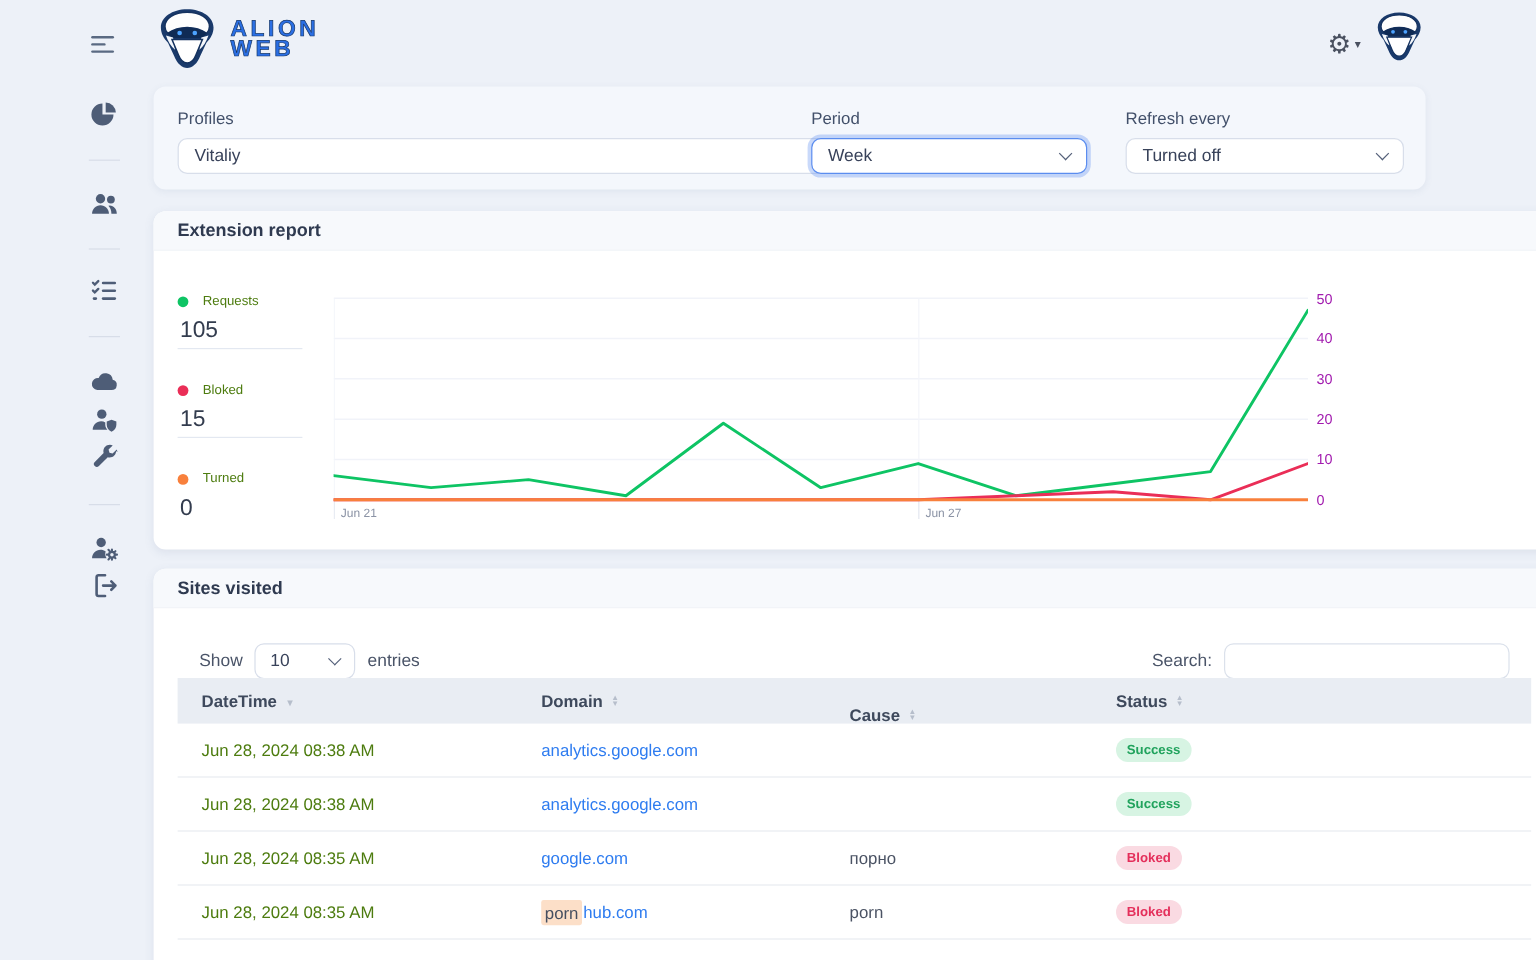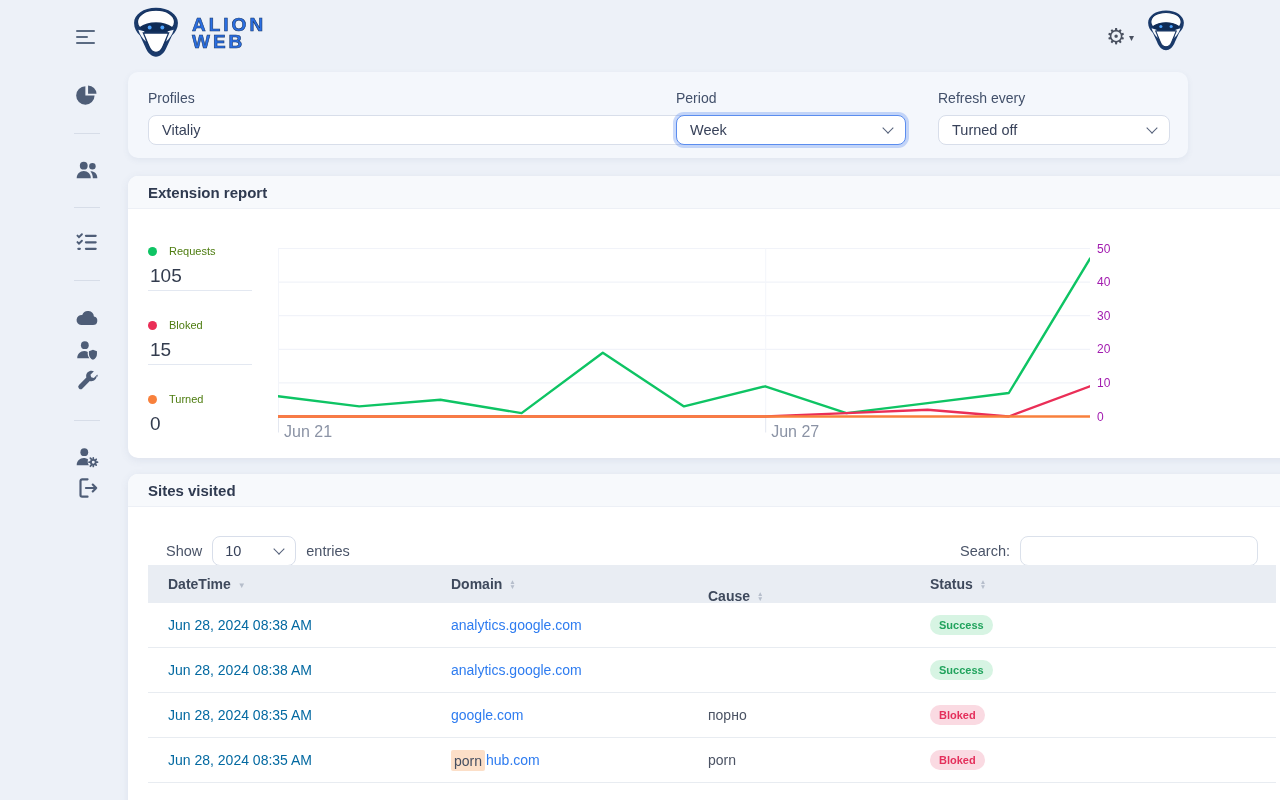--- a/index.html
+++ b/index.html
@@ -44,40 +44,40 @@
 
   
   .stat { position:absolute; left:20px; }
   .stat-top { display:flex; align-items:center; gap:12px; }
   .dot { width:9px; height:9px; border-radius:50%; }
   .stat-label { font-size:11px; color:#4d7c0f; }
   .stat-value { font-size:19px; color:#333c4e; margin-top:8px; margin-left:2px; }
   .stat-hr { position:absolute; left:20px; width:104px; height:1px; background:#e3e8f1; }
   .chart-plot { position:absolute; left:150px; top:64px; }
   .ylab { position:absolute; font-size:12px; color:#a21caf; }
-  .xlab { position:absolute; font-size:16px; color:#8b93a5; }
+  .xlab { position:absolute; font-size:10px; color:#8b93a5; }
 
   
   .controls { position:absolute; top:49px; left:20px; right:20px; height:30px;margin-top:13px; }
   .show-group { position:absolute; left:18px; top:0; display:flex; align-items:center; gap:10px; font-size:14.5px; color:#4a5468; }
   .entries-select { position:relative; width:84px; height:30px; background:#fff; border:1px solid #d8deea; border-radius:8px; display:flex; align-items:center; justify-content:space-between; padding:0 12px; font-size:14.5px; color:#38425a; cursor:pointer; }
   .search-group { position:absolute; right:18px; top:0; display:flex; align-items:center; gap:10px; font-size:14.5px; color:#4a5468; }
   .search-input { width:238px; height:30px; background:#fff; border:1px solid #dbe1eb; border-radius:8px; padding:0 10px; font-size:14px; color:#38425a; outline:none; font-family:"Liberation Sans",sans-serif; }
   .thead { position:absolute; top:91px; left:20px; right:20px; height:38px; background:#e9edf3; display:flex; align-items:center; }
   .th { font-size:14px; font-weight:700; color:#3e495c; display:flex; align-items:center; cursor:pointer; }
   .th-1 { width:303px; padding-left:20px;text-align:right; }
   .th-2 { width:257px; }
   .th-3 { width:222px;margin-top:24px; }
   .th-4 { width:238px; }
   .sort-single { font-size:8px; color:#b6becb; margin-left:7px; margin-top:2px; }
   .sort-both { display:inline-flex; flex-direction:column; margin-left:7px; color:#b6becb; font-size:6.5px; line-height:5.5px; }
   .tbody { position:absolute; top:129px; left:20px; right:20px; }
   .trow { height:45px; display:flex; align-items:center; border-bottom:1px solid #e8ecf1; }
   .td { font-size:14px; }
-  .td-date { width:303px; padding-left:20px; color:#0369a1; }
+  .td-date { width:303px; padding-left:20px; color:#4d7c0f; }
   .td-domain { width:257px; }
   .td-cause { width:222px; color:#4b5364; }
   .td-status { width:238px; }
   .dlink { color:#2e7cf0; text-decoration:none; cursor:pointer; }
   .hl { background:#fcdfc8; color:#454e60; padding:2.5px 3px; border-radius:2px; margin-right:1px; }
   .badge { display:inline-block; padding:4px 9px; border-radius:10px; font-size:11px; font-weight:700; }
   .badge.success { background:#d7f4e3; color:#21a35d; }
   .badge.blocked { background:#fadae2; color:#e42f5b; }
 </style>
 </head>

